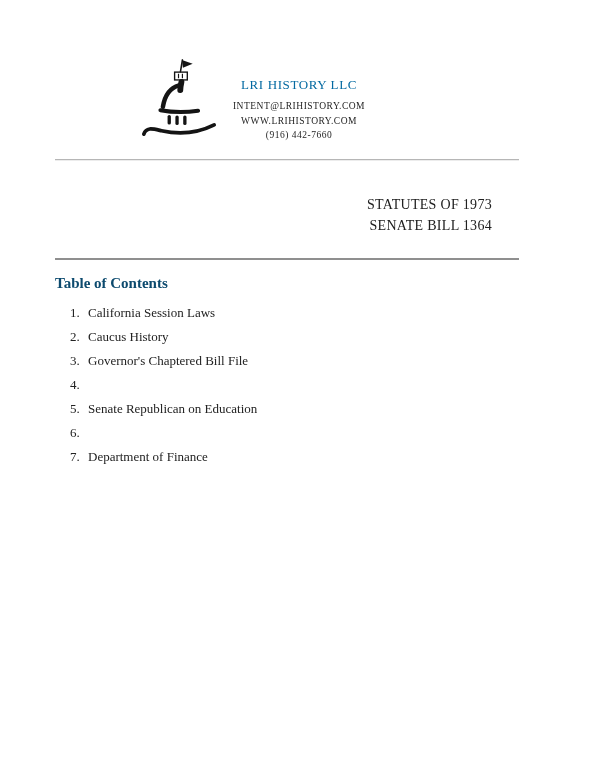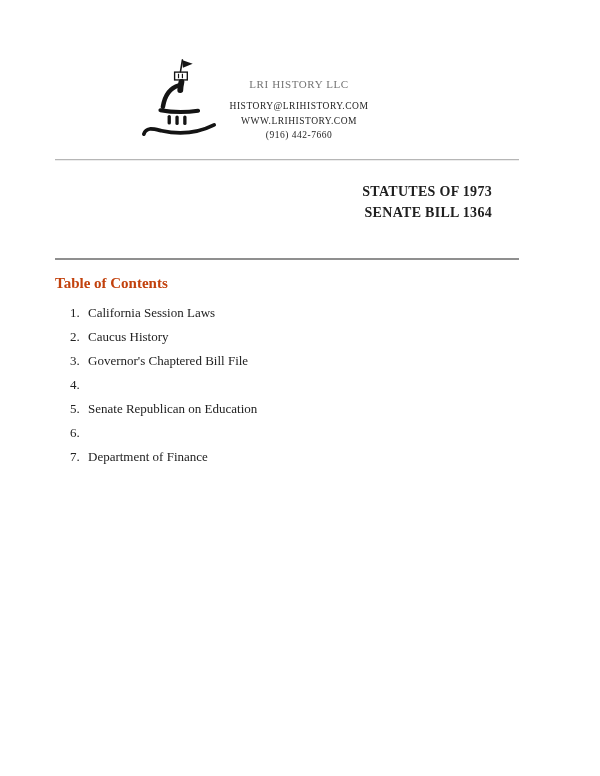--- a/index.html
+++ b/index.html
@@ -26,24 +26,24 @@
     height: 84px;
   }
   .header-block {
     position: absolute;
     left: 173px;
     top: 74px;
     width: 252px;
     text-align: center;
   }
   .company-name {
-    font-size: 11px;
+    font-size: 13px;
     letter-spacing: 0.6px;
     line-height: 21px;
-    color: #737373;
+    color: #0369a1;
   }
   .contact-lines {
     margin-top: 4px;
     font-size: 9.5px;
     letter-spacing: 0.5px;
     line-height: 14.6px;
     color: #242424;
   }
 
   
@@ -61,40 +61,40 @@
   }
   .rule-middle {
     top: 258px;
     height: 2px;
     background: #8f8f8f;
   }
 
   
   .reference {
     position: absolute;
-    top: 181px;
+    top: 194px;
     left: 190px;
     width: 302px;
     text-align: right;
-    font-weight: bold;
+    font-weight: normal;
     font-size: 14px;
     line-height: 21px;
     letter-spacing: 0.3px;
     color: #202020;
   }
   .reference div { white-space: pre; }
 
   
   .toc-title {
     position: absolute;
     left: 55px;
     top: 275px;
     font-size: 15px;
     font-weight: bold;
-    color: #c2410c;
+    color: #0c4a6e;
   }
   .toc-list {
     position: absolute;
     left: 55px;
     top: 301px;
     width: 400px;
     list-style: none;
   }
   .toc-list li {
     display: flex;
@@ -135,21 +135,21 @@
       <path d="M41,62.5 v6.5" stroke="#141414" stroke-width="3.4" stroke-linecap="round"></path>
       <path d="M49,62.5 v6.5" stroke="#141414" stroke-width="3.4" stroke-linecap="round"></path>
 
       <path d="M7,80 C9.5,72.5 16,74.5 25,76.5 C45,81 63,78.5 79,70.5" stroke="#141414" stroke-width="3.8" stroke-linecap="round"></path>
     </svg>
   </div>
 
   <div class="header-block">
     <div class="company-name">LRI HISTORY LLC</div>
     <div class="contact-lines">
-      <div>HISTORY@LRIHISTORY.COM</div>
+      <div>INTENT@LRIHISTORY.COM</div>
       <div>WWW.LRIHISTORY.COM</div>
       <div>(916) 442-7660</div>
     </div>
   </div>
 
   <div class="rule rule-top"></div>
 
   <div class="reference">
     <div>STATUTES OF 1973</div>
     <div>SENATE BILL 1364</div>

